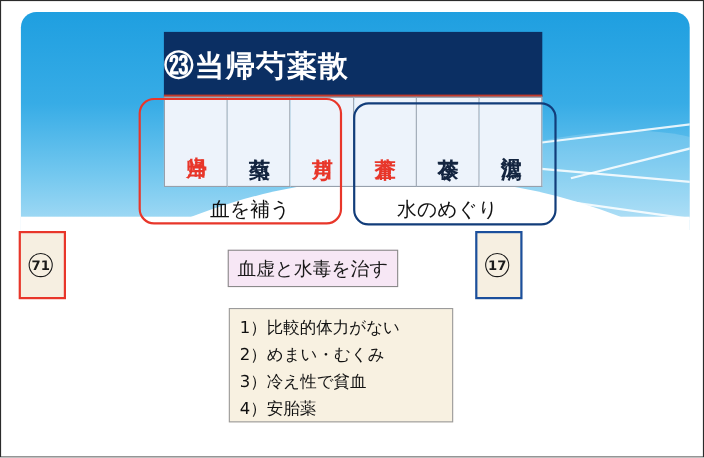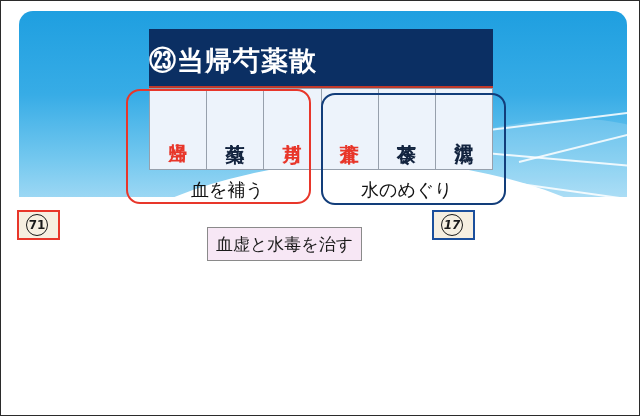--- a/index.html
+++ b/index.html
@@ -48,24 +48,24 @@
   .grp{position:absolute;box-sizing:border-box;border-radius:14px;background:transparent;}
   .grp-left{left:125px;top:88px;width:185px;height:115px;border:2.5px solid #e8362a;}
   .grp-right{left:320px;top:92px;width:185px;height:112px;border:2.5px solid #123d7a;}
 
   .grp-label{position:absolute;font-size:18px;color:#111111;white-space:nowrap;}
   .lbl-left{left:190px;top:177px;}
   .lbl-right{left:360px;top:177px;}
 
   
   .badge{position:absolute;box-sizing:border-box;background:#f6efe1;
-         display:flex;align-items:center;padding:2px 7px;white-space:nowrap;
+         display:flex;align-items:center;padding:18px 7px;white-space:nowrap;
          font-size:17px;color:#1a1a1a;}
   .badge-left{left:16px;top:209px;border:2px solid #e8362a;}
-  .badge-right{left:431px;top:209px;border:2px solid #1b4f9c;font-style:italic;}
+  .badge-right{left:431px;top:209px;border:2px solid #1b4f9c;}
   .badge .circ{display:inline-flex;align-items:center;justify-content:center;
                width:20px;height:20px;border:1.5px solid #1a1a1a;border-radius:50%;
                font-size:12px;font-weight:bold;margin-right:3px;line-height:1;}
 
   
   .purple-box{position:absolute;left:206px;top:226px;width:155px;height:34px;
               box-sizing:border-box;background:#f7e7f5;border:1.5px solid #8a8a8a;
               display:flex;align-items:center;justify-content:center;
               font-size:17px;color:#1a1a1a;white-space:nowrap;}
 
@@ -127,15 +127,21 @@
     <span class="circ">71</span>
   </div>
   <div class="badge badge-right">
     <span class="circ">17</span>
   </div>
 
   <div class="purple-box">
     <span>血虚と水毒を治す</span>
   </div>
 
+  <div class="list-box">
+    <div class="row">1）比較的体力がない</div>
+    <div class="row">2）めまい・むくみ</div>
+    <div class="row">3）冷え性で貧血</div>
+    <div class="row">4）安胎薬</div>
+  </div>
 
   <div class="outer-edge"></div>
 </div>
 
 </body></html>

